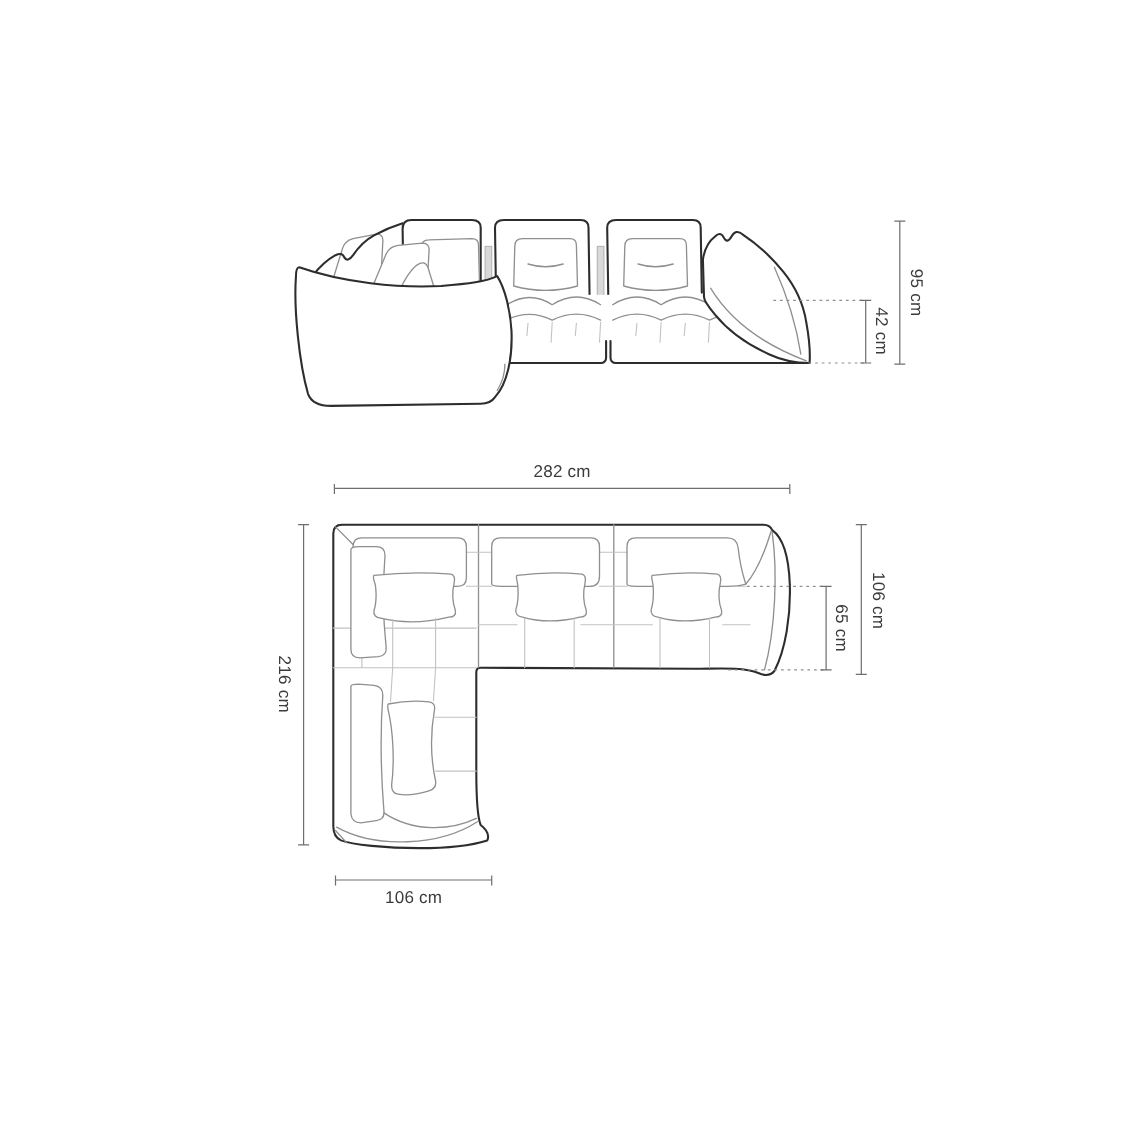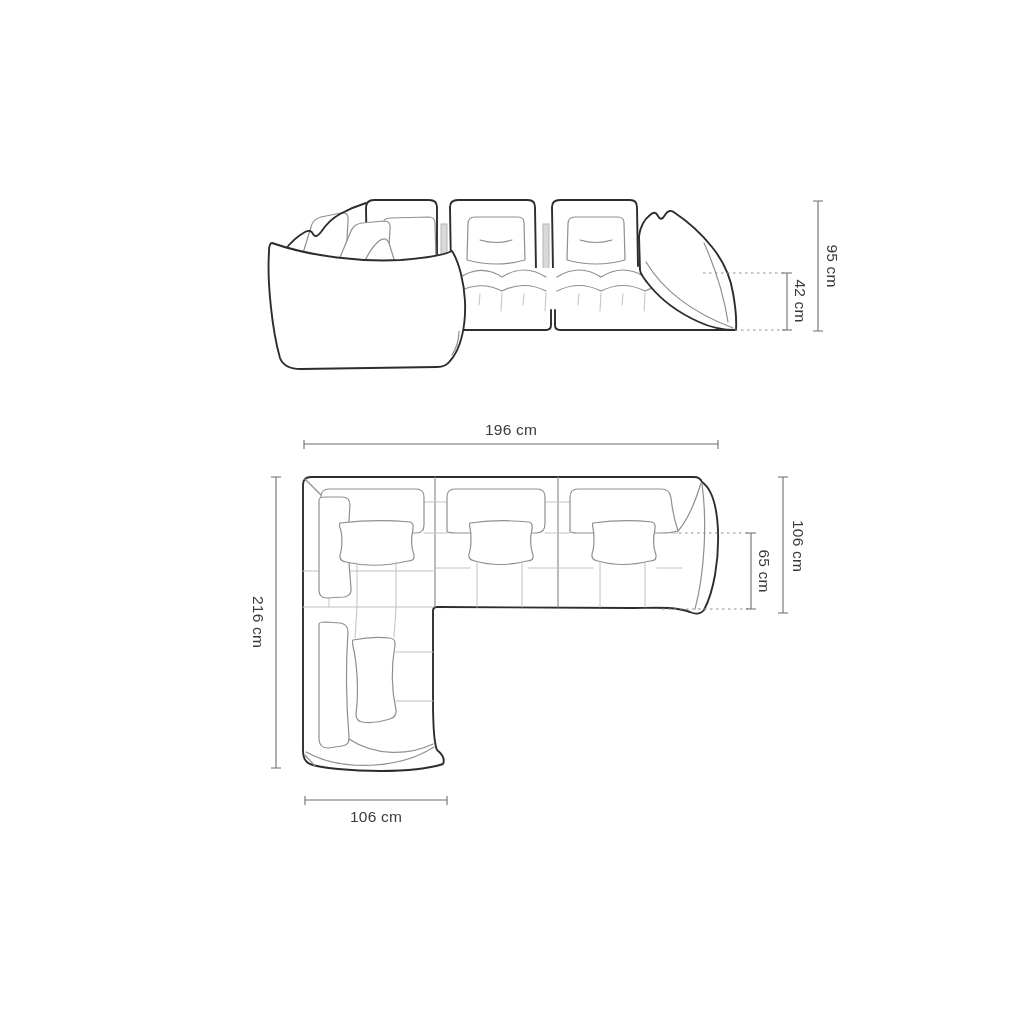--- a/index.html
+++ b/index.html
@@ -101,19 +101,19 @@
       <path class="dot" d="M 679 533 L 751 533 M 662 609 L 751 609"></path>
       <path class="dim" d="M 751 533 L 751 609 M 746 533 L 756 533 M 746 609 L 756 609"></path>
       <path class="dim" d="M 783 477 L 783 613 M 778 477 L 788 477 M 778 613 L 788 613"></path>
       <path class="dim" d="M 305 800 L 447 800 M 305 796 L 305 805 M 447 796 L 447 805"></path>
     </g>
   </svg>
 
   <span class="dim-label vert" style="left:832px;top:266px;">95 cm</span>
   <span class="dim-label vert" style="left:800px;top:301px;">42 cm</span>
 
-  <span class="dim-label" style="left:511px;top:430px;">196 cm</span>
+  <span class="dim-label" style="left:511px;top:430px;">282 cm</span>
   <span class="dim-label vert" style="left:258px;top:622px;">216 cm</span>
   <span class="dim-label vert" style="left:798px;top:546px;">106 cm</span>
   <span class="dim-label vert" style="left:764px;top:571px;">65 cm</span>
   <span class="dim-label" style="left:376px;top:817px;">106 cm</span>
 
 </div>
 
 </body></html>

